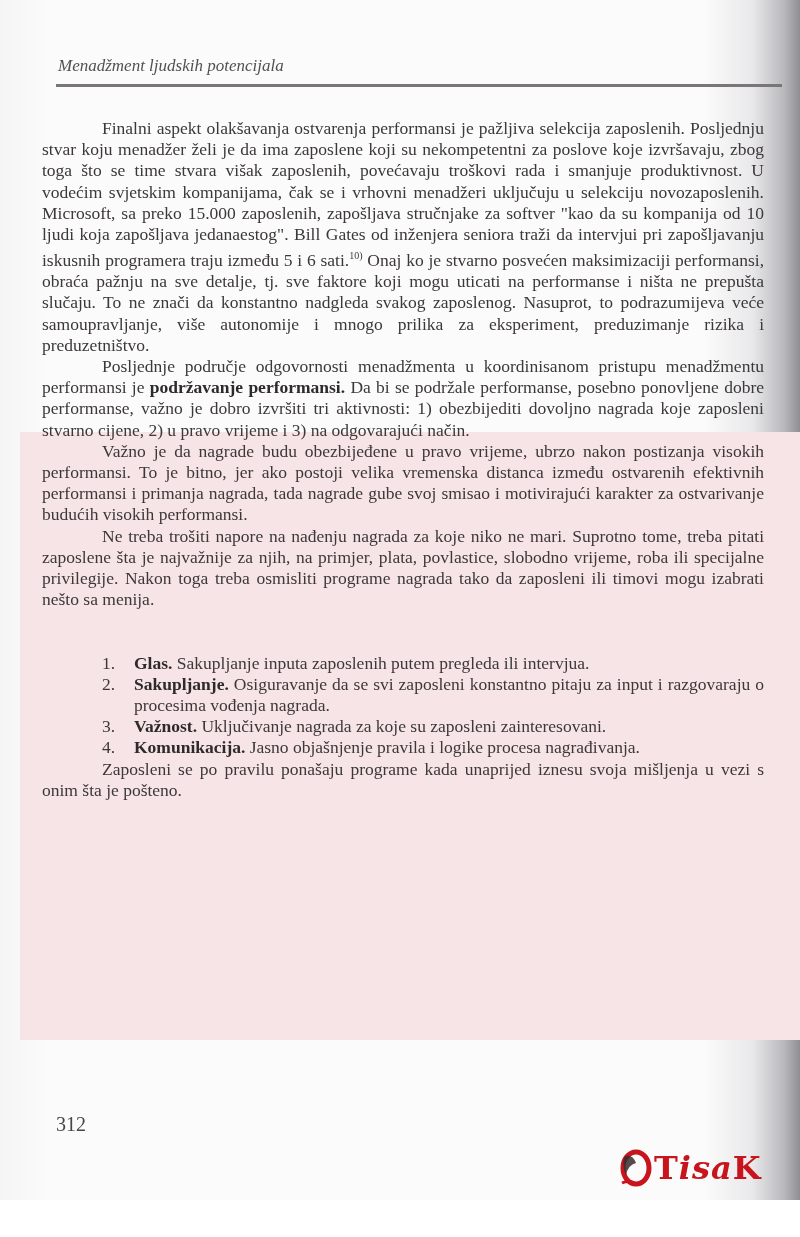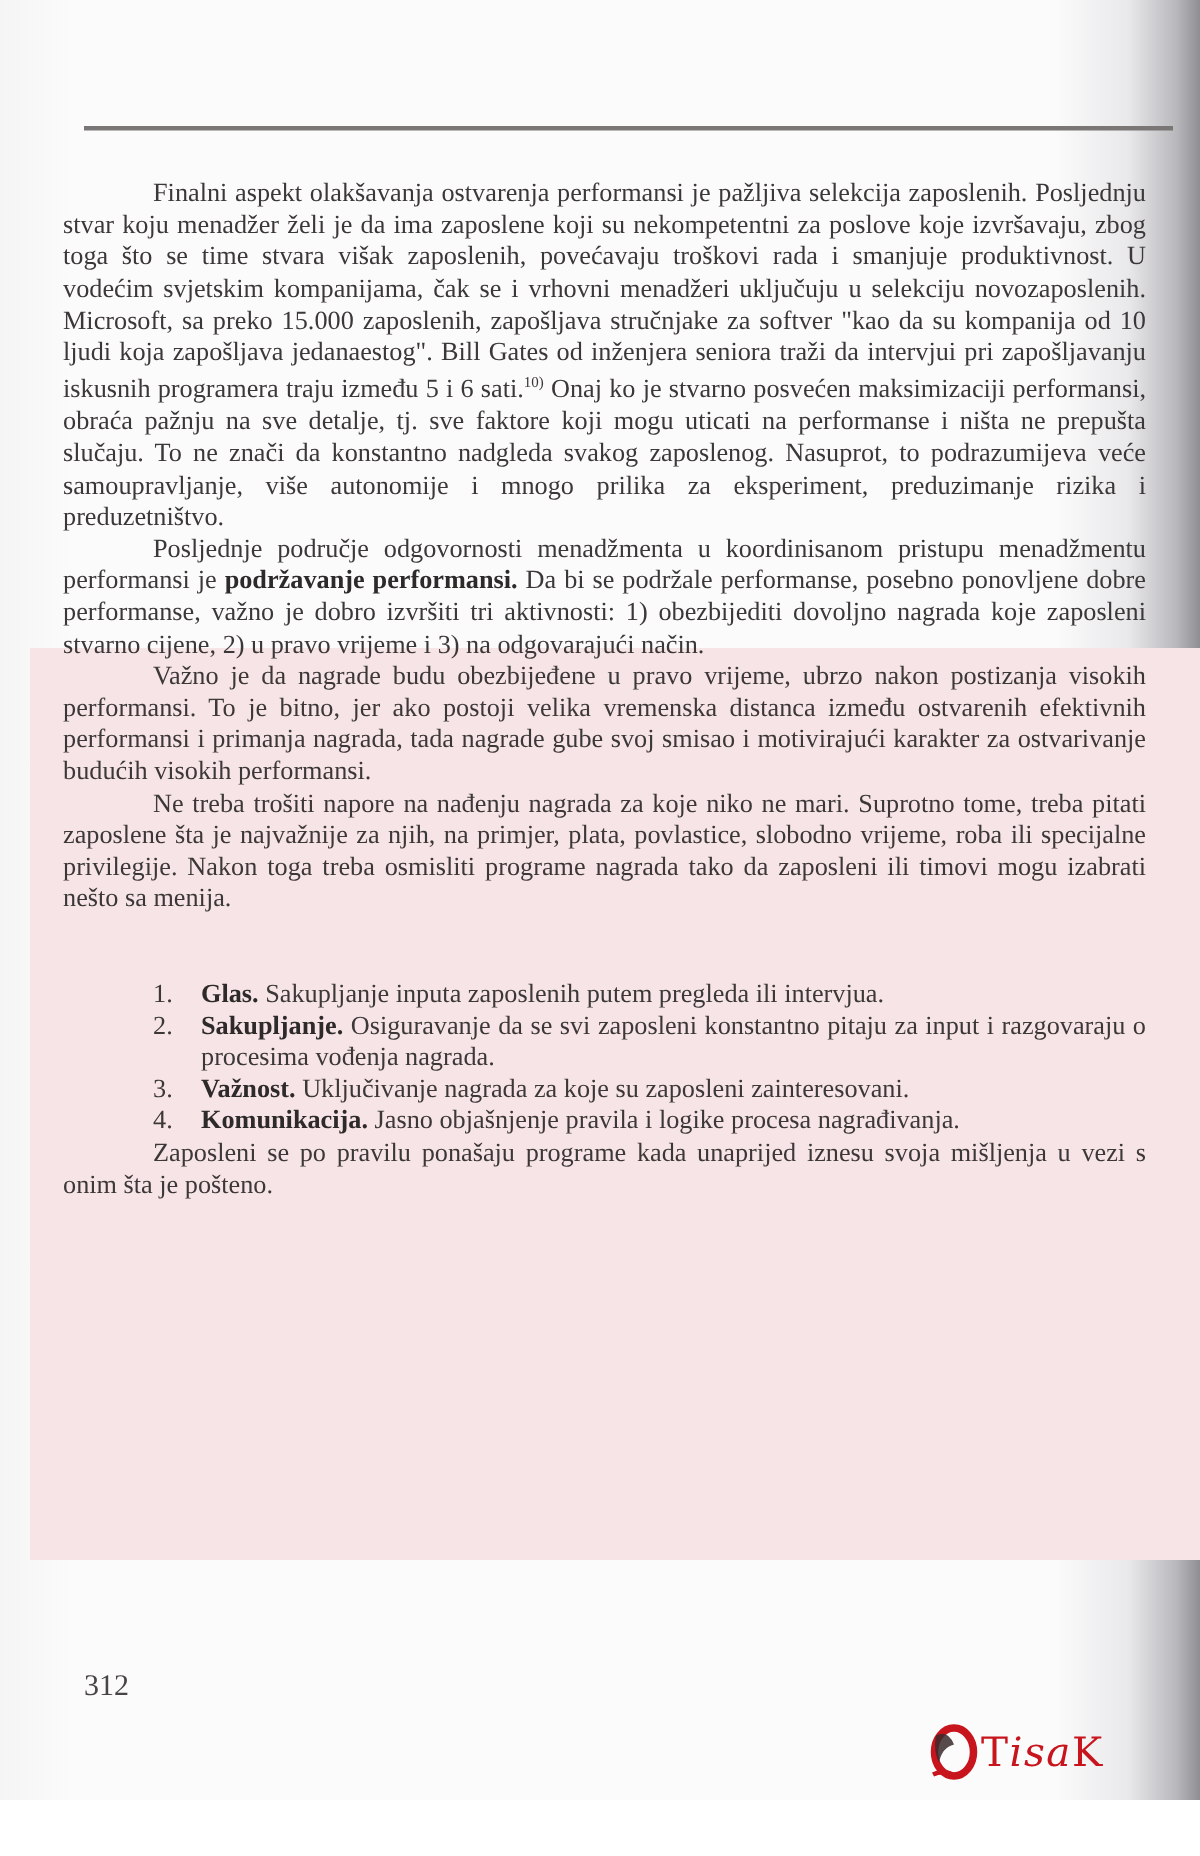--- a/index.html
+++ b/index.html
@@ -47,29 +47,30 @@
     position:absolute; left:56px; top:1113px; font-size:20px; color:#4a4545;
   }
   .logo {
     position:absolute; left:618px; top:1148px; height:40px;
     display:flex; align-items:center;
   }
   .logo-mark {
     width:36px; height:38px; position:relative;
   }
   .logo-text {
-    font-family:"DejaVu Serif", serif; font-weight:normal; font-size:27px;
+    font-family:"DejaVu Serif", serif; font-weight:bold; font-size:32px;
     color:#c8141c; letter-spacing:1px;
   }
   .logo-text .it { font-style:italic; }
 </style>
 </head>
 <body>
 
 <div class="page">
+  <div class="header">Menadžment ljudskih potencijala</div>
   <div class="header-rule"></div>
 
   <div class="highlight"></div>
 
   <div class="body-text">
     <p class="para"><span>Finalni aspekt olakšavanja ostvarenja performansi je pažljiva selekcija zaposlenih. Posljednju stvar koju menadžer želi je da ima zaposlene koji su nekompetentni za poslove koje izvršavaju, zbog toga što se time stvara višak zaposlenih, povećavaju troškovi rada i smanjuje produktivnost. U vodećim svjetskim kompanijama, čak se i vrhovni menadžeri uključuju u selekciju novozaposlenih. Microsoft, sa preko 15.000 zaposlenih, zapošljava stručnjake za softver "kao da su kompanija od 10 ljudi koja zapošljava jedanaestog". Bill Gates od inženjera seniora traži da intervjui pri zapošljavanju iskusnih programera traju između 5 i 6 sati.</span><sup style="font-size:10px">10)</sup><span> Onaj ko je stvarno posvećen maksimizaciji performansi, obraća pažnju na sve detalje, tj. sve faktore koji mogu uticati na performanse i ništa ne prepušta slučaju. To ne znači da konstantno nadgleda svakog zaposlenog. Nasuprot, to podrazumijeva veće samoupravljanje, više autonomije i mnogo prilika za eksperiment, preduzimanje rizika i preduzetništvo.</span></p>
 
     <p class="para"><span>Posljednje područje odgovornosti menadžmenta u koordinisanom pristupu menadžmentu performansi je </span><b>podržavanje performansi.</b><span> Da bi se podržale performanse, posebno ponovljene dobre performanse, važno je dobro izvršiti tri aktivnosti: 1) obezbijediti dovoljno nagrada koje zaposleni stvarno cijene, 2) u pravo vrijeme i 3) na odgovarajući način.</span></p>
 
     <p class="para">Važno je da nagrade budu obezbijeđene u pravo vrijeme, ubrzo nakon postizanja visokih performansi. To je bitno, jer ako postoji velika vremenska distanca između ostvarenih efektivnih performansi i primanja nagrada, tada nagrade gube svoj smisao i motivirajući karakter za ostvarivanje budućih visokih performansi.</p>

